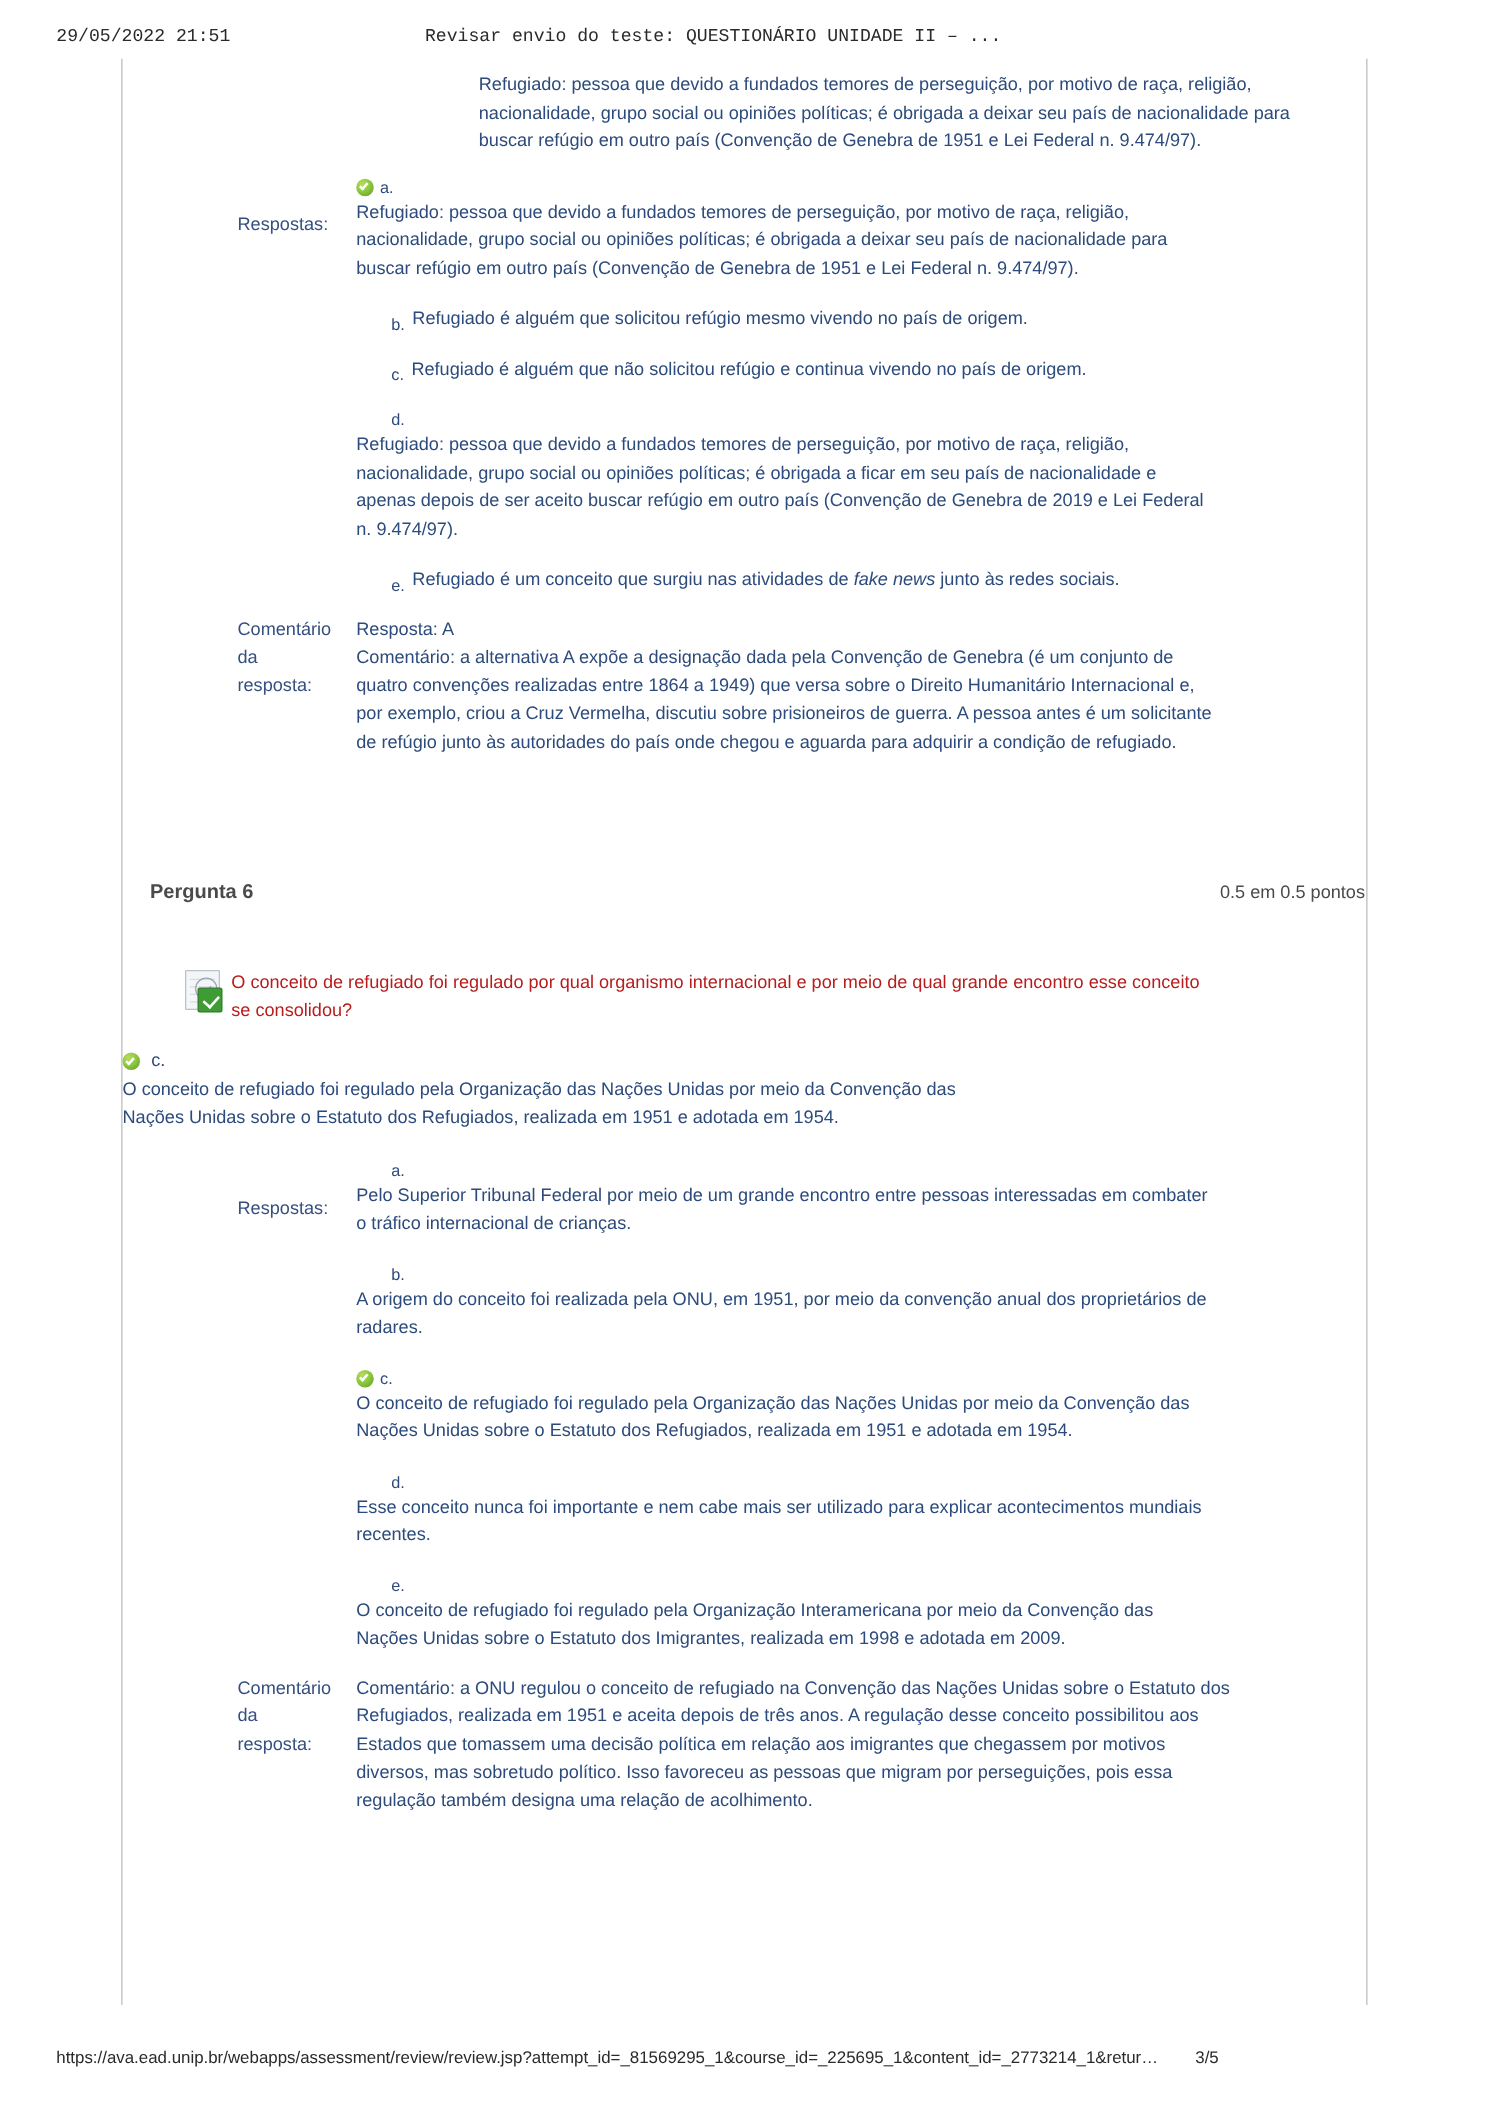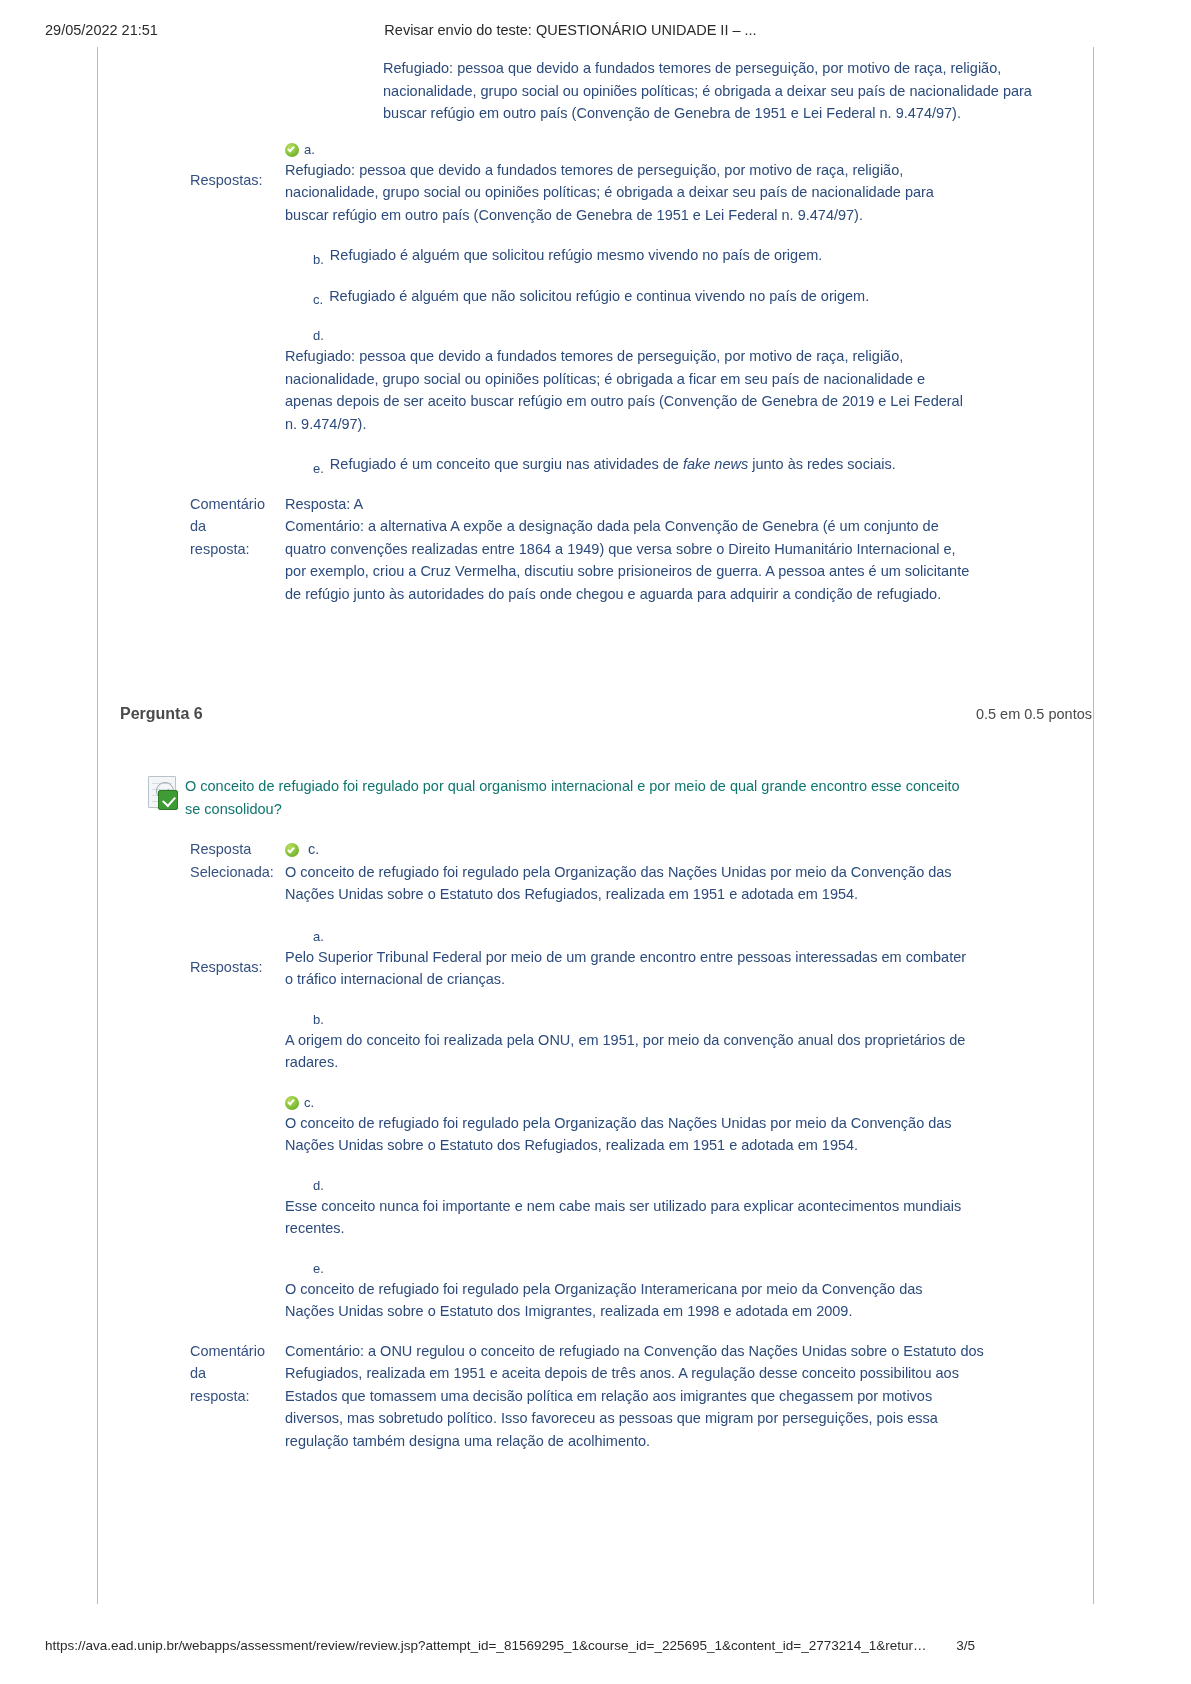--- a/index.html
+++ b/index.html
@@ -18,21 +18,21 @@
 
   
   .print-header {
     position: absolute;
     top: 22px;
     left: 0;
     width: 1191px;
     height: 20px;
     font-size: 14.5px;
     color: #2a2a2a;
-    font-family: Liberation Sans, sans-serif;
+    font-family: Liberation Mono, monospace;
   }
   .print-header .ph-date {
     position: absolute;
     left: 45px;
     top: 0;
     white-space: nowrap;
   }
   .print-header .ph-title {
     position: absolute;
     left: 0;
@@ -274,21 +274,21 @@
     top: 2.5px;
     width: 6px;
     height: 10px;
     border: solid #ffffff;
     border-width: 0 2.4px 2.4px 0;
     transform: rotate(42deg);
   }
   .q-prompt-text {
     font-size: 14.5px;
     line-height: 22.5px;
-    color: #0f766e;
+    color: #b91c1c;
     max-width: 790px;
   }
 
   .em-italic { font-style: italic; }
 
   .comment-label {
     width: 95px;
     min-width: 95px;
     padding-left: 92px;
     font-size: 14.5px;
@@ -379,24 +379,20 @@
           <span class="ruleline l3"></span>
           <span class="ruleline l4"></span>
           <span class="circ"></span>
         </span>
         <span class="badge"></span>
       </span>
       <span class="q-prompt-text">O conceito de refugiado foi regulado por qual organismo internacional e por meio de qual grande encontro esse conceito se consolidou?</span>
     </div>
 
     <div class="row" style="margin-top:18px;">
-      <div class="comment-label">
-        <div>Resposta</div>
-        <div>Selecionada:</div>
-      </div>
       <div class="row-body" style="width:690px; flex:0 0 690px;">
         <div class="opt-head">
           <span class="check-badge"></span>
           <span class="opt-letter">c.</span>
         </div>
         <div class="opt-text">O conceito de refugiado foi regulado pela Organização das Nações Unidas por meio da Convenção das Nações Unidas sobre o Estatuto dos Refugiados, realizada em 1951 e adotada em 1954.</div>
       </div>
     </div>
 
     <div class="row" style="margin-top:22px;">

